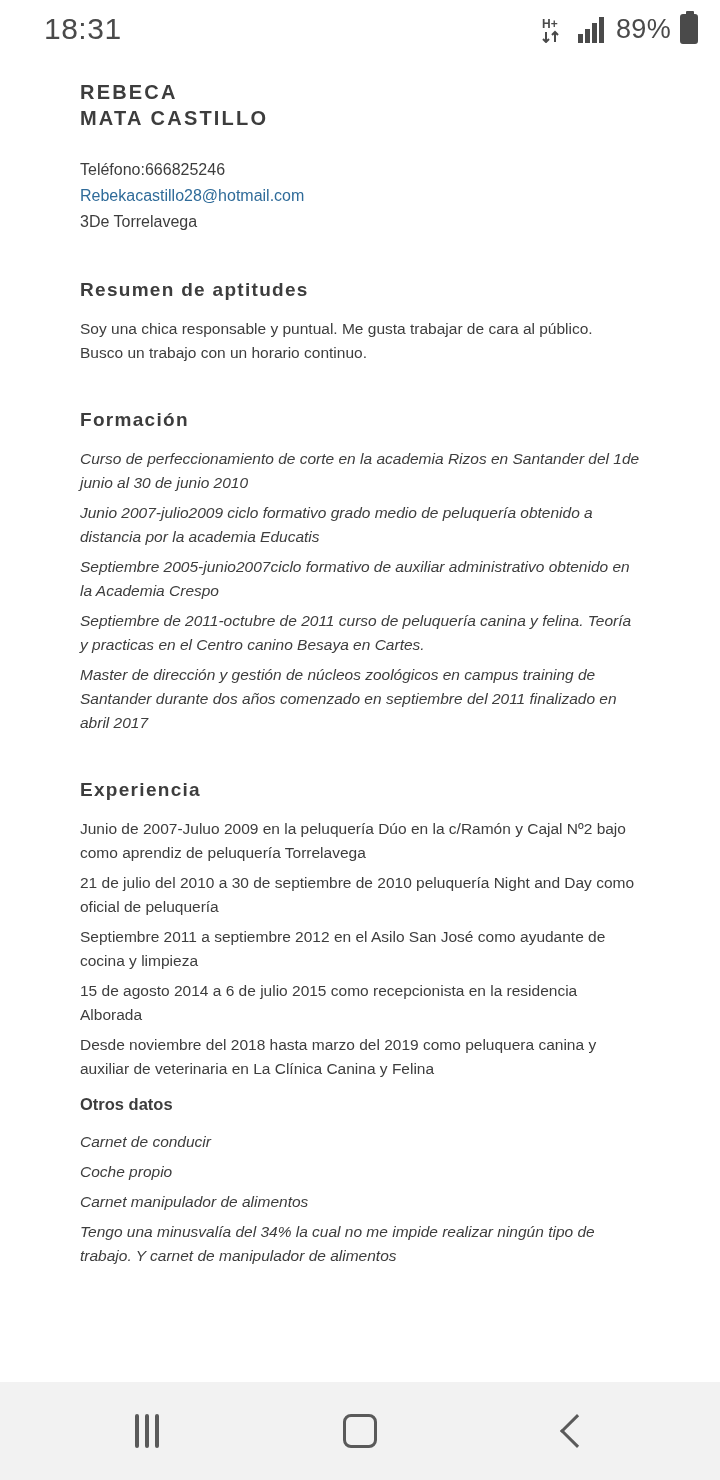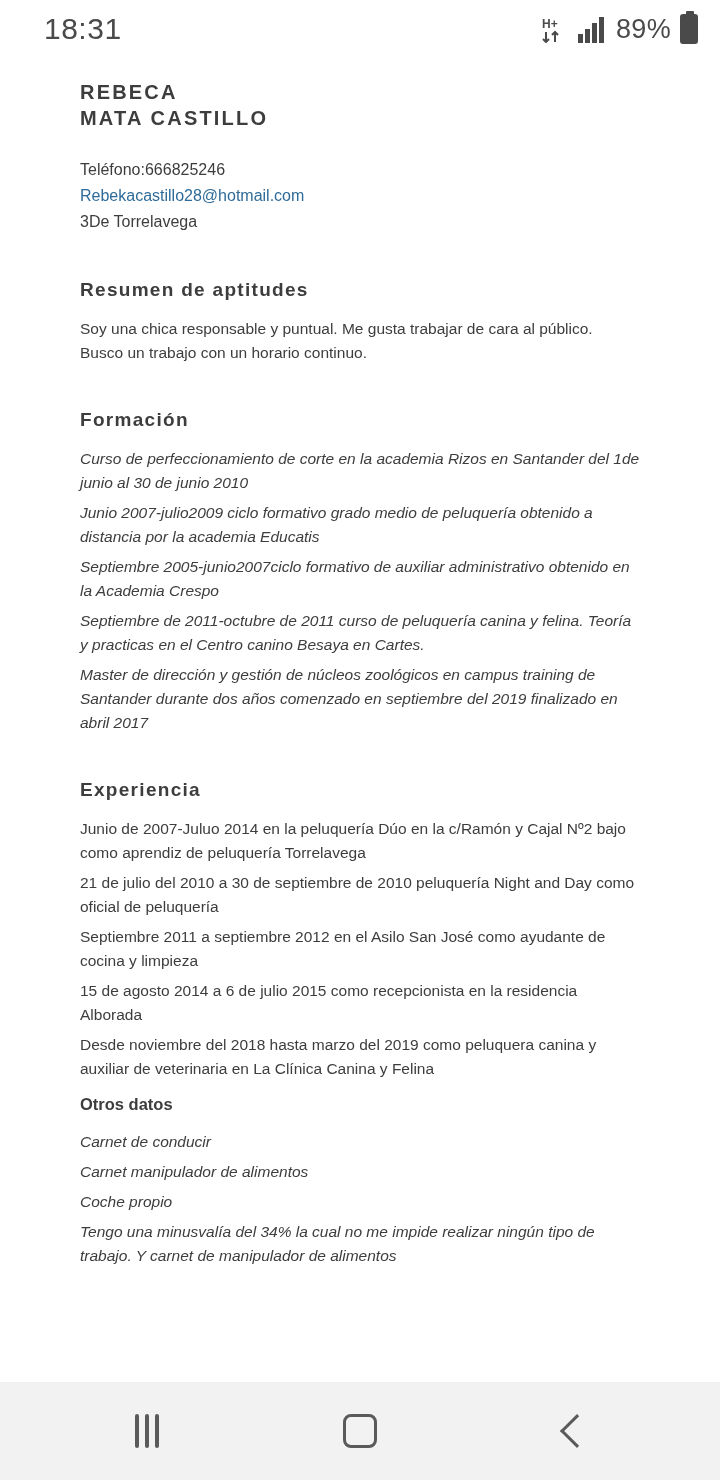--- a/index.html
+++ b/index.html
@@ -217,35 +217,35 @@
       <div class="section-title">Resumen de aptitudes</div>
       <div class="para">Soy una chica responsable y puntual. Me gusta trabajar de cara al público. Busco un trabajo con un horario continuo.</div>
     </div>
 
     <div class="section">
       <div class="section-title">Formación</div>
       <div class="list-item italic">Curso de perfeccionamiento de corte en la academia Rizos en Santander del 1de junio al 30 de junio 2010</div>
       <div class="list-item italic">Junio 2007-julio2009 ciclo formativo grado medio de peluquería obtenido a distancia por la academia Educatis</div>
       <div class="list-item italic">Septiembre 2005-junio2007ciclo formativo de auxiliar administrativo obtenido en la Academia Crespo</div>
       <div class="list-item italic">Septiembre de 2011-octubre de 2011 curso de peluquería canina y felina. Teoría y practicas en el Centro canino Besaya en Cartes.</div>
-      <div class="list-item italic">Master de dirección y gestión de núcleos zoológicos en campus training de Santander durante dos años comenzado en septiembre del 2019 finalizado en abril 2017</div>
+      <div class="list-item italic">Master de dirección y gestión de núcleos zoológicos en campus training de Santander durante dos años comenzado en septiembre del 2011 finalizado en abril 2017</div>
     </div>
 
     <div class="section">
       <div class="section-title">Experiencia</div>
-      <div class="list-item">Junio de 2007-Juluo 2014 en la peluquería Dúo en la c/Ramón y Cajal Nº2 bajo como aprendiz de peluquería Torrelavega</div>
+      <div class="list-item">Junio de 2007-Juluo 2009 en la peluquería Dúo en la c/Ramón y Cajal Nº2 bajo como aprendiz de peluquería Torrelavega</div>
       <div class="list-item">21 de julio del 2010 a 30 de septiembre de 2010 peluquería Night and Day como oficial de peluquería</div>
       <div class="list-item">Septiembre 2011 a septiembre 2012 en el Asilo San José como ayudante de cocina y limpieza</div>
       <div class="list-item">15 de agosto 2014 a 6 de julio 2015 como recepcionista en la residencia Alborada</div>
       <div class="list-item">Desde noviembre del 2018 hasta marzo del 2019 como peluquera canina y auxiliar de veterinaria en La Clínica Canina y Felina</div>
 
       <div class="subtitle">Otros datos</div>
       <div class="list-item italic">Carnet de conducir</div>
+      <div class="list-item italic">Coche propio</div>
       <div class="list-item italic">Carnet manipulador de alimentos</div>
-      <div class="list-item italic">Coche propio</div>
       <div class="list-item italic">Tengo una minusvalía del 34% la cual no me impide realizar ningún tipo de trabajo. Y carnet de manipulador de alimentos</div>
     </div>
 
   </div>
 
   <div class="nav-bar">
     <div class="nav-btn">
       <span class="recents">
         <span></span>
           <span></span>

